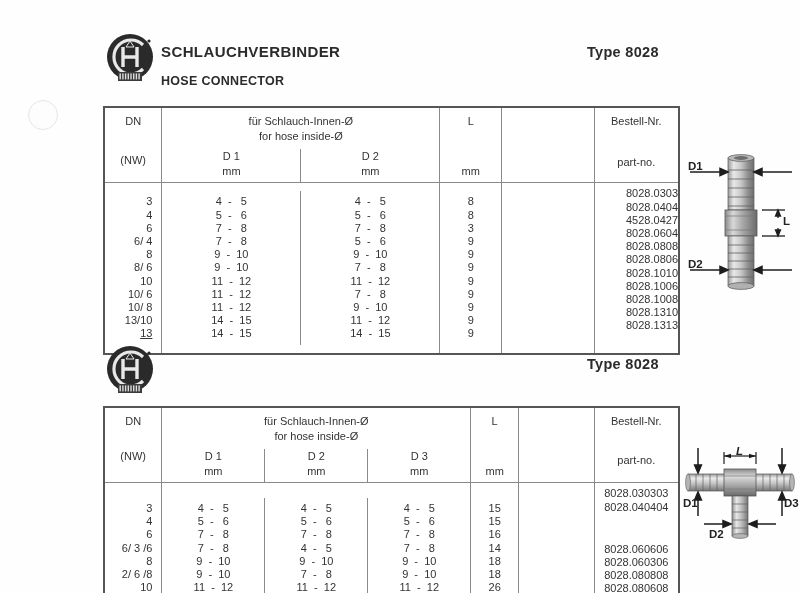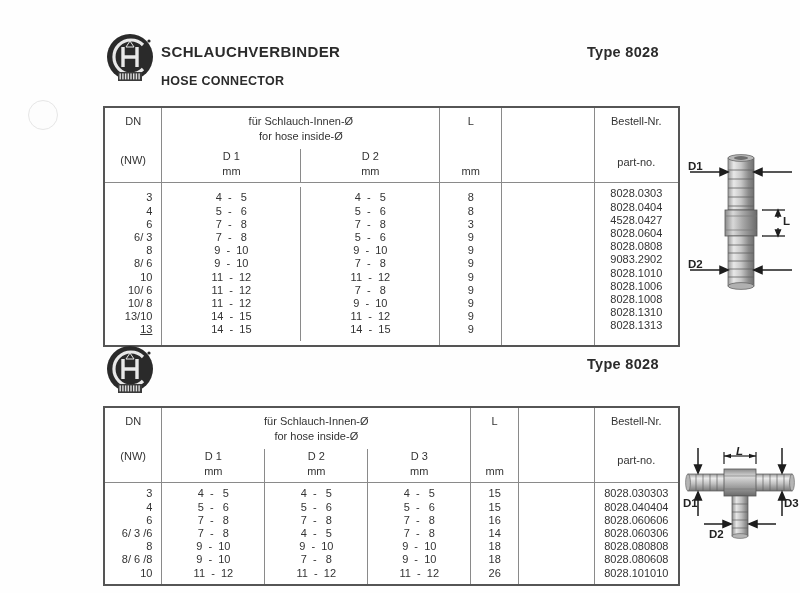--- a/index.html
+++ b/index.html
@@ -185,21 +185,21 @@
         </div>
       </td>
     </tr>
 
     <tr>
       <td class="data-cell dn-col">
         <div class="data-list" id="s0-dn" style="padding:4px 0 4px;">
               <div class="r" style="white-space: pre;">3</div>
               <div class="r" style="white-space: pre;">4</div>
               <div class="r" style="white-space: pre;">6</div>
-              <div class="r" style="white-space: pre;">6/ 3</div>
+              <div class="r" style="white-space: pre;">6/ 4</div>
               <div class="r" style="white-space: pre;">8</div>
               <div class="r" style="white-space: pre;">8/ 6</div>
               <div class="r" style="white-space: pre;">10</div>
               <div class="r" style="white-space: pre;">10/ 6</div>
               <div class="r" style="white-space: pre;">10/ 8</div>
               <div class="r" style="white-space: pre;">13/10</div>
               <div class="r" style="white-space: pre; text-decoration: underline;">13</div>
             </div>
       </td>
       <td class="data-cell" style="padding:0;">
@@ -246,27 +246,27 @@
               <div class="r" style="white-space: pre;">9</div>
               <div class="r" style="white-space: pre;">9</div>
               <div class="r" style="white-space: pre;">9</div>
               <div class="r" style="white-space: pre;">9</div>
               <div class="r" style="white-space: pre;">9</div>
               <div class="r" style="white-space: pre;">9</div>
             </div>
       </td>
       <td class="data-cell"></td>
       <td class="data-cell pn-col">
-        <div class="data-list" id="s0-pn" style="padding:4px 0 12px;">
+        <div class="data-list" id="s0-pn" style="padding:4px 0 20px;align-items:flex-end;">
               <div class="r" style="white-space: pre;">8028.0303</div>
               <div class="r" style="white-space: pre;">8028.0404</div>
               <div class="r" style="white-space: pre;">4528.0427</div>
               <div class="r" style="white-space: pre;">8028.0604</div>
               <div class="r" style="white-space: pre;">8028.0808</div>
-              <div class="r" style="white-space: pre;">9083.2902</div>
+              <div class="r" style="white-space: pre;">8028.0806</div>
               <div class="r" style="white-space: pre;">8028.1010</div>
               <div class="r" style="white-space: pre;">8028.1006</div>
               <div class="r" style="white-space: pre;">8028.1008</div>
               <div class="r" style="white-space: pre;">8028.1310</div>
               <div class="r" style="white-space: pre;">8028.1313</div>
             </div>
       </td>
     </tr>
   </tbody>
     </table>
@@ -427,21 +427,21 @@
     </tr>
 
     <tr>
       <td class="data-cell dn-col">
         <div class="data-list" id="s1-dn" style="padding:4px 0 4px;">
               <div class="r" style="white-space: pre;">3</div>
               <div class="r" style="white-space: pre;">4</div>
               <div class="r" style="white-space: pre;">6</div>
               <div class="r" style="white-space: pre;">6/ 3 /6</div>
               <div class="r" style="white-space: pre;">8</div>
-              <div class="r" style="white-space: pre;">8/ 6 /8</div>
+              <div class="r" style="white-space: pre;">2/ 6 /8</div>
               <div class="r" style="white-space: pre;">10</div>
             </div>
       </td>
       <td class="data-cell" style="padding:0;">
         <div style="display:flex; height:100%;">
           <div style="flex:1 1 0;" class="num-col">
             <div class="data-list" id="s1-d1" style="padding:4px 0 4px;">
                   <div class="r" style="white-space: pre;">4  -   5</div>
                   <div class="r" style="white-space: pre;">5  -   6</div>
                   <div class="r" style="white-space: pre;">7  -   8</div>
@@ -484,21 +484,21 @@
               <div class="r" style="white-space: pre;">18</div>
               <div class="r" style="white-space: pre;">18</div>
               <div class="r" style="white-space: pre;">26</div>
             </div>
       </td>
       <td class="data-cell"></td>
       <td class="data-cell pn-col">
         <div class="data-list" id="s1-pn" style="padding:4px 0 4px;">
               <div class="r" style="white-space: pre;">8028.030303</div>
               <div class="r" style="white-space: pre;">8028.040404</div>
-              <div class="r" style="white-space: pre;">8028.060606</div>
+              <div class="r" style="white-space: pre; margin-top: 29px;">8028.060606</div>
               <div class="r" style="white-space: pre;">8028.060306</div>
               <div class="r" style="white-space: pre;">8028.080808</div>
               <div class="r" style="white-space: pre;">8028.080608</div>
               <div class="r" style="white-space: pre;">8028.101010</div>
             </div>
       </td>
     </tr>
   </tbody>
     </table>
 

